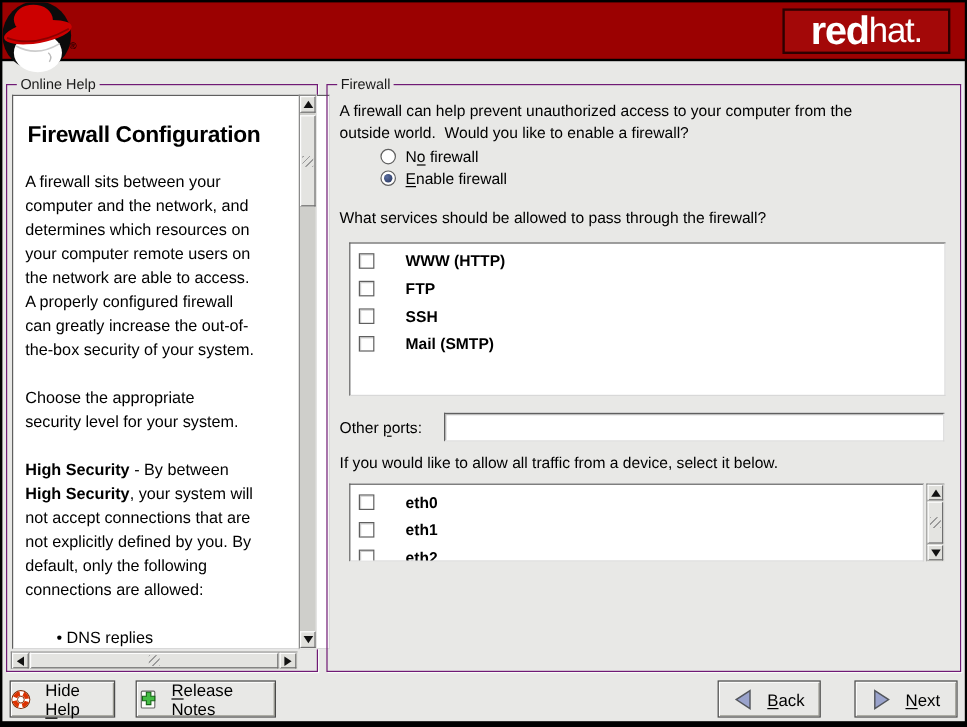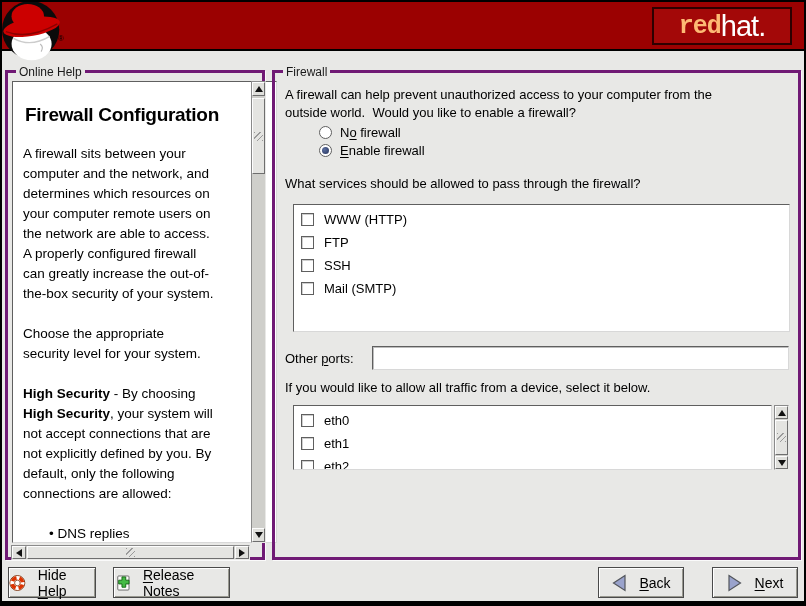--- a/index.html
+++ b/index.html
@@ -6,27 +6,27 @@
   html,body { width:806px; height:606px; }
   body { font-family:"Liberation Sans","DejaVu Sans",sans-serif; color:#000; }
   #app { position:relative; width:806px; height:606px; background:#000; overflow:hidden; }
 
   
   #banner { position:absolute; left:2px; top:2px; width:802px; height:47px; background:#9b0101; }
   #logo { position:absolute; left:2px; top:2px; width:63px; height:63px; z-index:6; }
   #reg-mark { position:absolute; left:58px; top:34px; z-index:7; font-size:8px; color:#000; }
   #wordmark-box { position:absolute; right:12px; top:5px; width:140px; height:38px;
     background:#a30808; border:2px solid #2d0000; display:flex; align-items:center; justify-content:center; }
-  .wm-bold { color:#fdba74; font-size:25px; font-weight:700; letter-spacing:-1px;font-family:Liberation Mono, monospace; }
+  .wm-bold { color:#ffffff; font-size:33px; font-weight:700; letter-spacing:-1px; }
   .wm-reg  { color:#fff; font-size:29px; font-weight:400; letter-spacing:-1px; }
 
   
   #body { position:absolute; left:2px; top:51px; width:802px; height:550px; background:#e8e8e6; }
 
-  .group { position:absolute; border:3px solid #701a75; box-shadow:1px 1px 0 #fafafa; }
+  .group { position:absolute; border:1px solid #701a75; box-shadow:1px 1px 0 #fafafa; }
   .group-label { position:absolute; top:-8px; left:8px; background:#e8e8e6; padding:0 3px;
     font-size:12px; line-height:14px; color:#1a1a1a; }
 
   #help-group { left:3px; top:19px; width:260px; height:490px; }
   #fw-group   { left:270px; top:19px; width:529px; height:490px; }
 
   
   #help-white { position:absolute; left:4px; top:8px; width:265px; height:462px; background:#fff;
     border:1px solid; border-color:#5f5f5f #d8d8d8 #d8d8d8 #5f5f5f; overflow:hidden; padding:8px 8px 0 10px; }
   #help-title { font-size:19px; font-weight:700; white-space:nowrap; letter-spacing:-.3px; margin:14px 0 18px 2px; }
@@ -67,21 +67,21 @@
     display:inline-flex; align-items:center; justify-content:center; flex:none; }
   .radio .dot { display:none; width:7px; height:7px; border-radius:50%;
     background:radial-gradient(circle at 35% 35%, #5a6ea0, #36456f 70%); }
   .radio-row.selected .radio .dot { display:block; }
   .mn { text-decoration:underline; text-underline-offset:2px; }
 
   .listbox { position:absolute; background:#fff; border:1px solid; border-color:#5f5f5f #d8d8d8 #d8d8d8 #5f5f5f;
     overflow:hidden; padding:3px 0 0 7px; }
   #services-box { left:18px; top:131px; width:497px; height:128px; }
   #devices-box  { left:18px; top:332px; width:479px; height:65px; }
-  .lb-row { height:23px; display:flex; align-items:center; gap:10px; font-size:13px; }
+  .lb-row { height:23px; display:flex; align-items:center; gap:26px; font-size:13px;font-weight:bold; }
   .cb { width:13px; height:13px; background:#fff; border:1px solid #5f5f5f;
     box-shadow:inset 1px 1px 0 #cfcfcf; flex:none; }
 
   #other-ports-label { left:10px; top:277px; }
   #other-ports-input { position:absolute; left:97px; top:273px; width:417px; height:24px; background:#fff;
     border:1px solid; border-color:#5f5f5f #d8d8d8 #d8d8d8 #5f5f5f; box-shadow:inset 1px 1px 0 #bdbdbd;
     font:13px "Liberation Sans",sans-serif; padding:0 4px; outline:none; }
 
   #dev-vscroll { left:499px; top:332px; width:15px; height:65px; }
   #dev-vscroll .up   { left:0; top:0; width:13px; height:13px; }
@@ -129,21 +129,21 @@
         <div class="help-p">A firewall sits between your
 computer and the network, and
 determines which resources on
 your computer remote users on
 the network are able to access.
 A properly configured firewall
 can greatly increase the out-of-
 the-box security of your system.</div>
         <div class="help-p">Choose the appropriate
 security level for your system.</div>
-        <div class="help-p"><b>High Security</b><span> - By choosing
+        <div class="help-p"><b>High Security</b><span> - By between
 </span><b>High Security</b><span>, your system will
 not accept connections that are
 not explicitly defined by you. By
 default, only the following
 connections are allowed:</span></div>
         <div id="help-bullet">• DNS replies</div>
       </div>
 
       <div id="help-vscroll" class="sb-track">
         <div class="sb-btn up">

